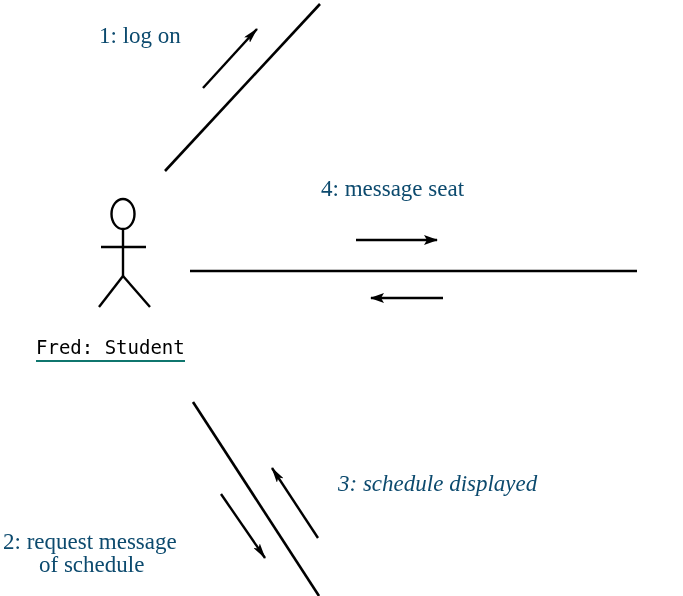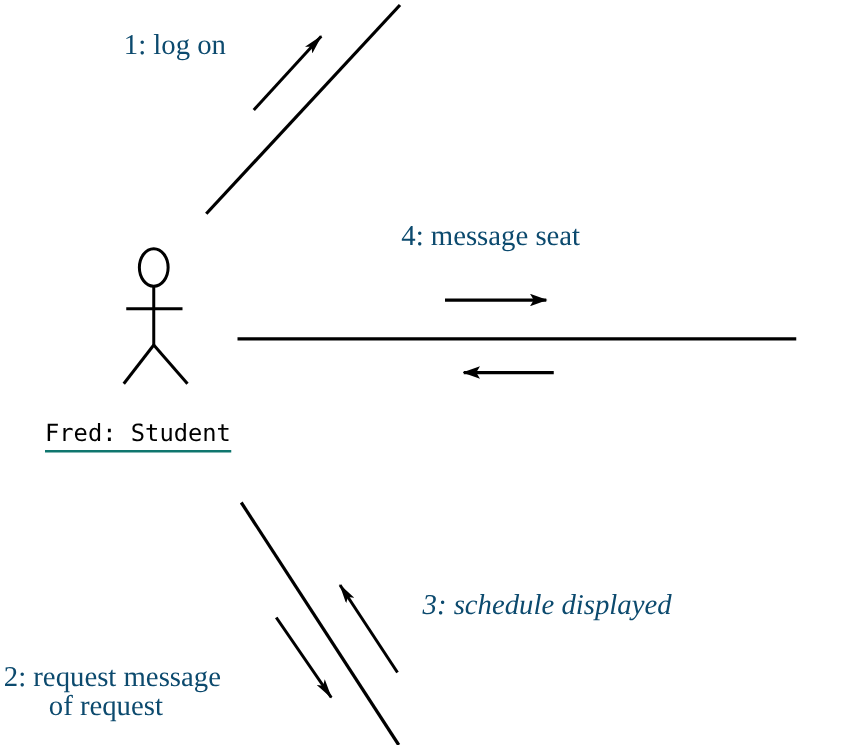--- a/index.html
+++ b/index.html
@@ -98,15 +98,15 @@
 
   <div class="msg-label" id="label-log-on">1: log on</div>
 
   <div class="msg-label" id="label-request-seat">4: message seat</div>
 
   <div class="actor-name">Fred: Student</div>
 
 
   <div class="msg-label italic" id="label-schedule-displayed">3: schedule displayed</div>
 
-  <div class="msg-label" id="label-request-schedule"><span>2: request message</span><br><span style="padding-left:36px">of request</span></div>
+  <div class="msg-label" id="label-request-schedule"><span>2: request message</span><br><span style="padding-left:36px">of schedule</span></div>
 
 </div>
 
 </body></html>

